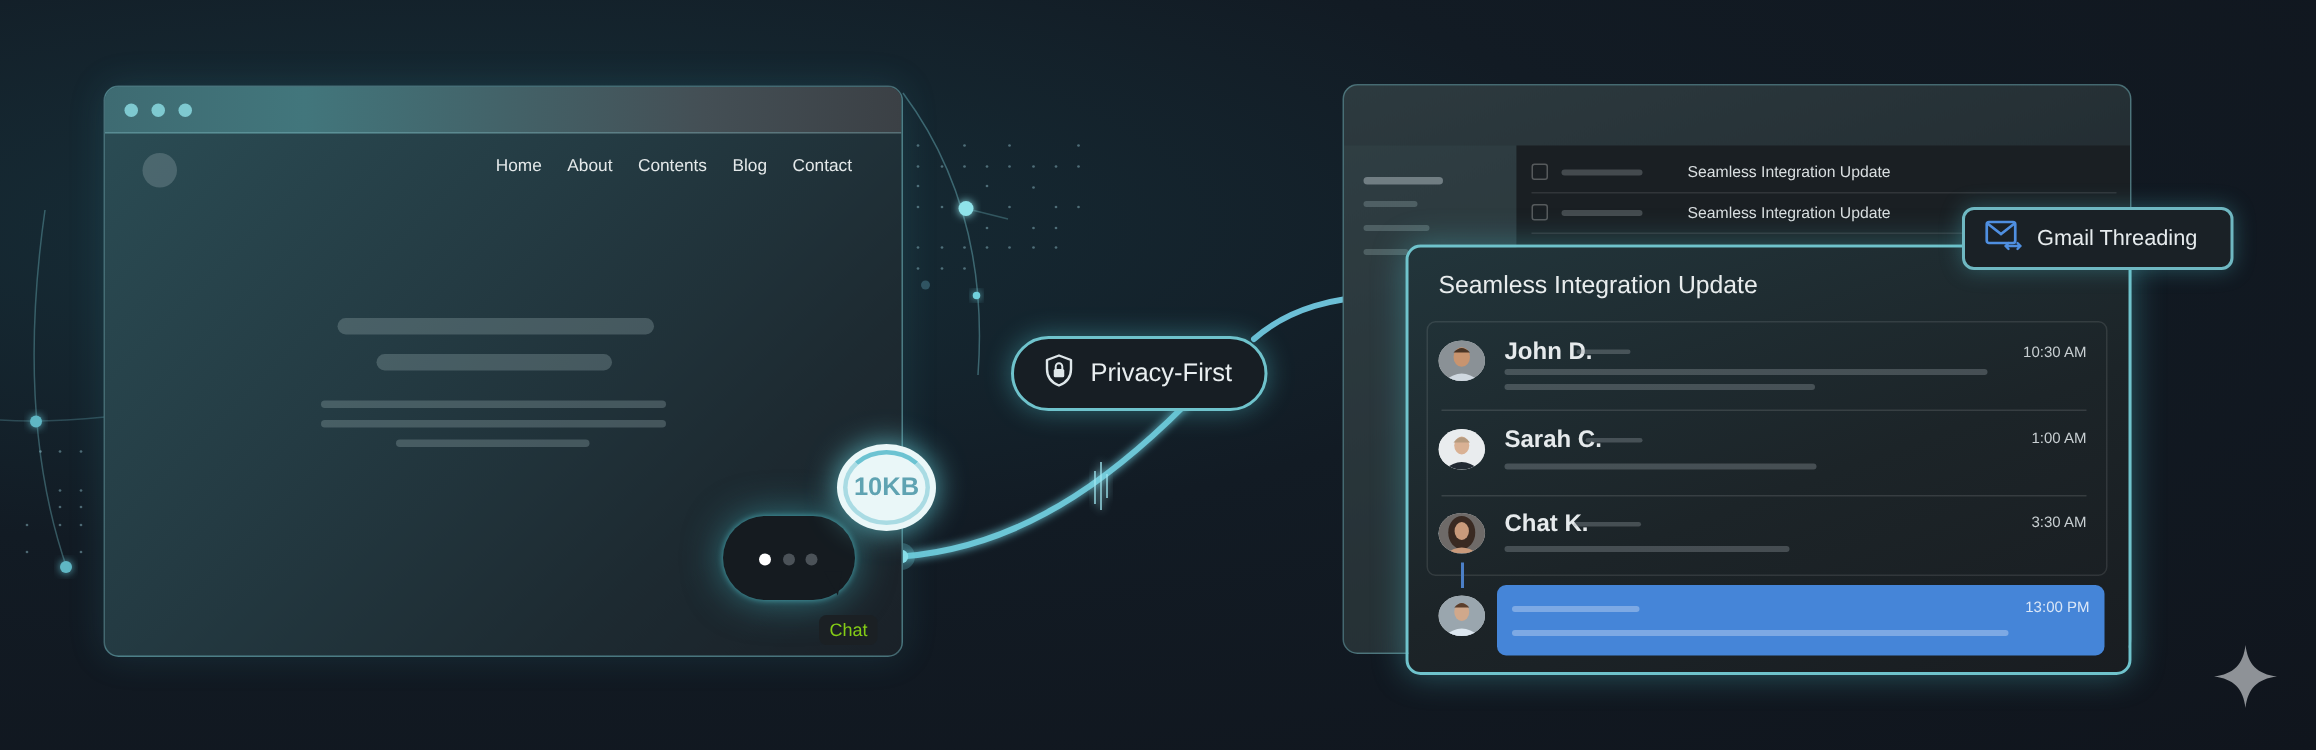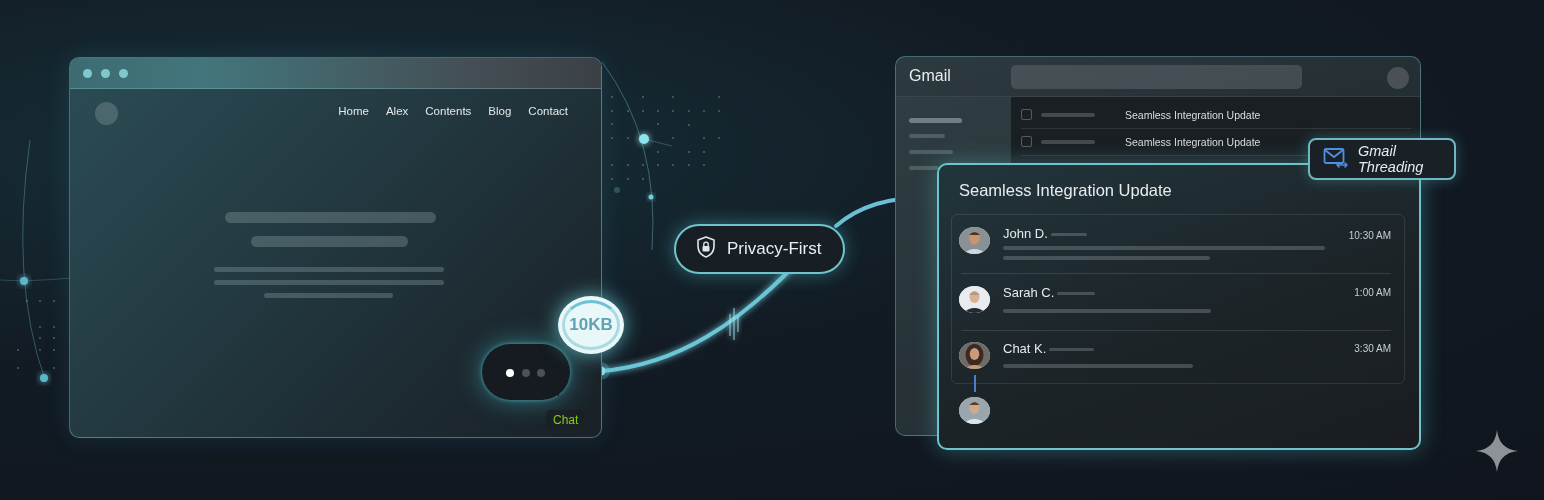--- a/index.html
+++ b/index.html
@@ -93,37 +93,37 @@
       background: linear-gradient(160deg, #22353b 0%, #1c2428 55%, #191d21 100%);
       border: 2px solid #6fc3cc;
       box-shadow: 0 0 22px rgba(80,190,200,0.4);
     }
     .thread-title { left: 20px; top: 16px; font-size: 16.5px; color: #e8eced; }
     .thread-inner {
       left: 12px; top: 49px; width: 454px; height: 170px;
       border: 1px solid rgba(255,255,255,0.1); border-radius: 6px;
     }
     .msg-avatar { position: absolute; width: 31px; height: 27px; border-radius: 50%; overflow: hidden; background: #c9cfd2; }
-    .msg-name { position: absolute; font-size: 13px; color: #e6eaec; }
+    .msg-name { position: absolute; font-size: 16px; color: #e6eaec; font-weight: bold; }
     .msg-time { position: absolute; font-size: 10px; color: #c8cfd2; text-align: right; }
     .msg-line { position: absolute; height: 4px; border-radius: 2px; background: rgba(150,158,163,0.35); }
     .msg-sep { position: absolute; left: 22px; width: 430px; height: 1px; background: rgba(255,255,255,0.12); }
     .reply-box {
       left: 59px; top: 225px; width: 405px; height: 47px; border-radius: 6px;
       background: #4585d8;
     }
     .thread-connector { left: 35px; top: 210px; width: 2px; height: 17px; background: #4b7fc7; }
 
     
     .threading-tag {
-      left: 1308px; top: 138px; width: 148px; height: 42px; border-radius: 8px;
+      left: 1308px; top: 138px; width: 181px; height: 42px; border-radius: 8px;
       background: #1a2126; border: 2px solid #6fb8c2;
       box-shadow: 0 0 14px rgba(80,190,200,0.35);
       display: flex; align-items: center; padding-left: 13px; gap: 9px;
-      font-size: 14.5px; color: #e6ebed; font-style: italic;
+      font-size: 14.5px; color: #e6ebed;
     }
 
     .sparkle { left: 1476px; top: 430px; }
   </style>
 </head>
 <body>
 
 <svg class="orbit-svg" width="1544" height="500">
   <defs>
     <filter id="glow" x="-50%" y="-50%" width="200%" height="200%">
@@ -209,21 +209,21 @@
 
 <div class="abs browser">
   <div class="browser-titlebar">
     <span class="traffic-dot" style="left:13px"></span>
     <span class="traffic-dot" style="left:31px"></span>
     <span class="traffic-dot" style="left:49px"></span>
   </div>
   <div class="abs site-logo"></div>
   <nav class="abs site-nav">
     <span>Home</span>
-    <span>Alex</span>
+    <span>About</span>
     <span>Contents</span>
     <span>Blog</span>
     <span>Contact</span>
   </nav>
   <div class="bar" style="left:155px;top:154px;width:211px;height:11px"></div>
   <div class="bar" style="left:181px;top:178px;width:157px;height:11px"></div>
   <div class="bar" style="left:144px;top:209px;width:230px;height:5px;border-radius:3px"></div>
   <div class="bar" style="left:144px;top:222px;width:230px;height:5px;border-radius:3px"></div>
   <div class="bar" style="left:194px;top:235px;width:129px;height:5px;border-radius:3px"></div>
 </div>
@@ -246,25 +246,20 @@
     <svg width="22" height="24" viewBox="0 0 22 24">
       <path d="M11 2 L19 5 V11 C19 17 15 20.5 11 22 C7 20.5 3 17 3 11 V5 Z" fill="none" stroke="#dfe7ea" stroke-width="1.6" stroke-linejoin="round"></path>
       <rect x="7.5" y="11" width="7" height="5.5" rx="1" fill="#dfe7ea"></rect>
       <path d="M8.8 11 V9.3 a2.2 2.2 0 0 1 4.4 0 V11" fill="none" stroke="#dfe7ea" stroke-width="1.3"></path>
     </svg>
   </span>
   <span>Privacy-First</span>
 </div>
 
 <div class="abs gmail-back">
-  <div class="gmail-header">
-    <span class="abs gmail-title">Gmail</span>
-    <div class="abs gmail-search"></div>
-    <div class="abs gmail-avatar"></div>
-  </div>
   <div class="abs gmail-sidebar">
     <div class="bar" style="left:13px;top:21px;width:53px;height:5px;border-radius:3px;background:rgba(170,180,185,0.55)"></div>
     <div class="bar" style="left:13px;top:37px;width:36px;height:4px;border-radius:2px"></div>
     <div class="bar" style="left:13px;top:53px;width:44px;height:4px;border-radius:2px"></div>
     <div class="bar" style="left:13px;top:69px;width:30px;height:4px;border-radius:2px"></div>
   </div>
   <div class="abs gmail-list">
     <div class="list-row" style="top:5px">
       <span class="list-check"></span>
       <span class="list-sender"></span>
@@ -327,20 +322,25 @@
   <div class="abs thread-connector"></div>
 
   <div class="msg-avatar" style="left:20px;top:232px">
     <svg width="31" height="27" viewBox="0 0 31 27">
         <rect width="31" height="27" fill="#9aa6ae"></rect>
         <ellipse cx="15.5" cy="11" rx="5" ry="6" fill="#d0a88b"></ellipse>
         <path d="M10.5 8 Q15.5 2 20.5 8" fill="#5a3e2c"></path>
         <path d="M4 27 Q15.5 17 27 27" fill="#dce6ef"></path>
       </svg>
   </div>
+  <div class="abs reply-box">
+    <div class="msg-line" style="left:10px;top:14px;width:85px;background:rgba(255,255,255,0.3)"></div>
+    <div class="msg-time" style="right:10px;top:10px;color:#dbe7f7">13:00 PM</div>
+    <div class="msg-line" style="left:10px;top:30px;width:331px;background:rgba(255,255,255,0.3)"></div>
+  </div>
 </div>
 
 <div class="abs threading-tag">
   <span>
     <svg width="26" height="22" viewBox="0 0 26 22">
       <rect x="1.5" y="2" width="19" height="14" rx="1.5" fill="none" stroke="#4f8fe0" stroke-width="1.8"></rect>
       <path d="M2 3 L11 10 L20 3" fill="none" stroke="#4f8fe0" stroke-width="1.8"></path>
       <path d="M14 18 H24 M14 18 L16 16 M14 18 L16 20 M24 18 L22 16 M24 18 L22 20" stroke="#4f8fe0" stroke-width="1.6" fill="none" stroke-linecap="round"></path>
     </svg>
   </span>

